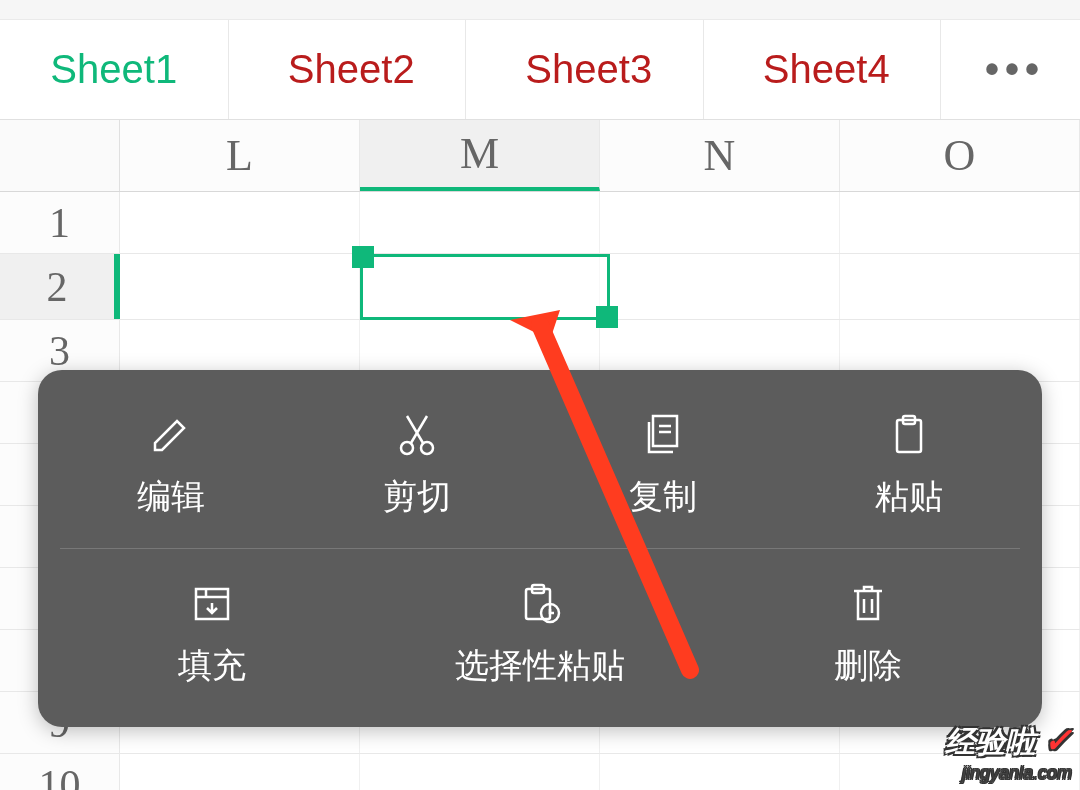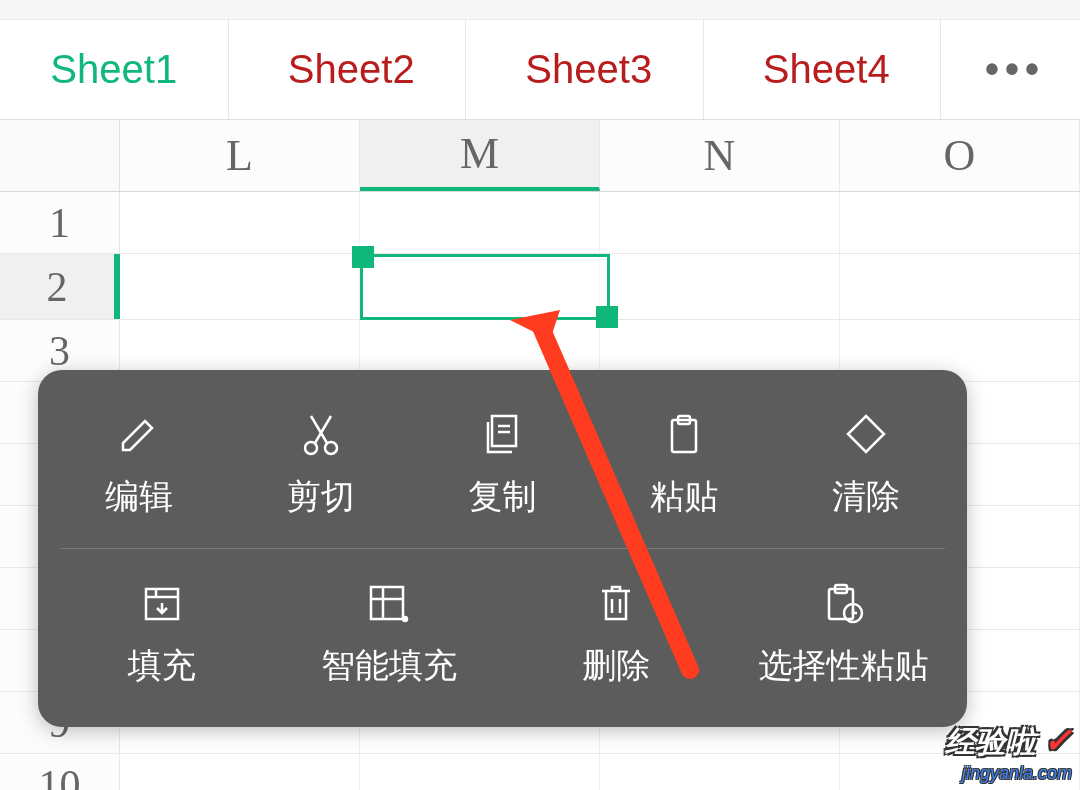--- a/index.html
+++ b/index.html
@@ -134,21 +134,21 @@
       background: #0fb87a;
     }
     .handle.tl { top: -11px; left: -11px; }
     .handle.br { bottom: -11px; right: -11px; }
     
     
     .context-menu {
       position: absolute;
       left: 38px;
       top: 370px;
-      width: 929px;
+      width: 1004px;
       background: #5c5c5c;
       border-radius: 24px;
       padding: 28px 0;
       box-shadow: 0 4px 20px rgba(0,0,0,0.25);
     }
     .menu-row {
       display: flex;
       justify-content: space-around;
       padding: 0 10px;
     }
@@ -207,21 +207,21 @@
       color: #ffffff;
       text-shadow: -2px -2px 0 #333, 2px -2px 0 #333, -2px 2px 0 #333, 2px 2px 0 #333;
       font-style: italic;
     }
     .wm-check {
       color: #ff3333;
       font-size: 34px;
     }
     .wm-bottom {
       font-size: 18px;
-      color: #3b82f6;
+      color: #404040;
       text-shadow: -1px -1px 0 #333, 1px -1px 0 #333, -1px 1px 0 #333, 1px 1px 0 #333;
       font-style: italic;
     }
     
     .row.tall { height: 66px; }
   </style>
 </head>
 <body>
 
 <div class="top-spacer"></div>
@@ -355,71 +355,53 @@
     </div>
     <div class="menu-item">
       <div class="menu-icon">
         <svg viewBox="0 0 48 48" fill="none" stroke="#fff" stroke-width="2.5">
             <rect x="12" y="10" width="24" height="32" rx="2"></rect>
             <rect x="18" y="6" width="12" height="8" rx="2"></rect>
           </svg>
       </div>
       <div class="menu-label">粘贴</div>
     </div>
-    <div class="menu-item">
-      <div class="menu-icon">
-        <svg viewBox="0 0 48 48" fill="none" stroke="#fff" stroke-width="2.5">
-            <path d="M24 6 L42 24 L24 42 L6 24 Z"></path>
-          </svg>
-      </div>
-      <div class="menu-label">清除</div>
-    </div>
   </div>
 
   <div class="menu-divider"></div>
 
   <div class="menu-row">
     <div class="menu-item">
       <div class="menu-icon">
         <svg viewBox="0 0 48 48" fill="none" stroke="#fff" stroke-width="2.5">
             <rect x="8" y="10" width="32" height="30"></rect>
             <path d="M8 18 H40 M18 10 V18"></path>
             <path d="M24 24 L24 34 M19 29 L24 34 L29 29"></path>
           </svg>
       </div>
       <div class="menu-label">填充</div>
-    </div>
-    <div class="menu-item">
-      <div class="menu-icon">
-        <svg viewBox="0 0 48 48" fill="none" stroke="#fff" stroke-width="2.5">
-            <rect x="6" y="8" width="32" height="32"></rect>
-            <path d="M6 20 H38 M18 8 V40"></path>
-            <circle cx="40" cy="40" r="2" fill="#fff"></circle>
-          </svg>
-      </div>
-      <div class="menu-label">智能填充</div>
-    </div>
-    <div class="menu-item">
-      <div class="menu-icon">
-        <svg viewBox="0 0 48 48" fill="none" stroke="#fff" stroke-width="2.5">
-            <path d="M10 12 H38 M14 12 V40 H34 V12 M20 12 V8 H28 V12 M20 20 V34 M28 20 V34"></path>
-          </svg>
-      </div>
-      <div class="menu-label">删除</div>
     </div>
     <div class="menu-item">
       <div class="menu-icon">
         <svg viewBox="0 0 48 48" fill="none" stroke="#fff" stroke-width="2.5">
             <rect x="10" y="10" width="24" height="30" rx="2"></rect>
             <rect x="16" y="6" width="12" height="8" rx="2"></rect>
             <circle cx="34" cy="34" r="9"></circle>
             <path d="M34 30 V34 H38"></path>
           </svg>
       </div>
       <div class="menu-label">选择性粘贴</div>
+    </div>
+    <div class="menu-item">
+      <div class="menu-icon">
+        <svg viewBox="0 0 48 48" fill="none" stroke="#fff" stroke-width="2.5">
+            <path d="M10 12 H38 M14 12 V40 H34 V12 M20 12 V8 H28 V12 M20 20 V34 M28 20 V34"></path>
+          </svg>
+      </div>
+      <div class="menu-label">删除</div>
     </div>
   </div>
 </div>
 
 <svg class="arrow" width="220" height="400" viewBox="0 0 220 400">
   <defs>
     <marker id="arrowhead" markerWidth="12" markerHeight="12" refX="2" refY="6" orient="auto">
       <polygon points="0 0, 12 6, 0 12" fill="#ff3c1f"></polygon>
     </marker>
   </defs>

